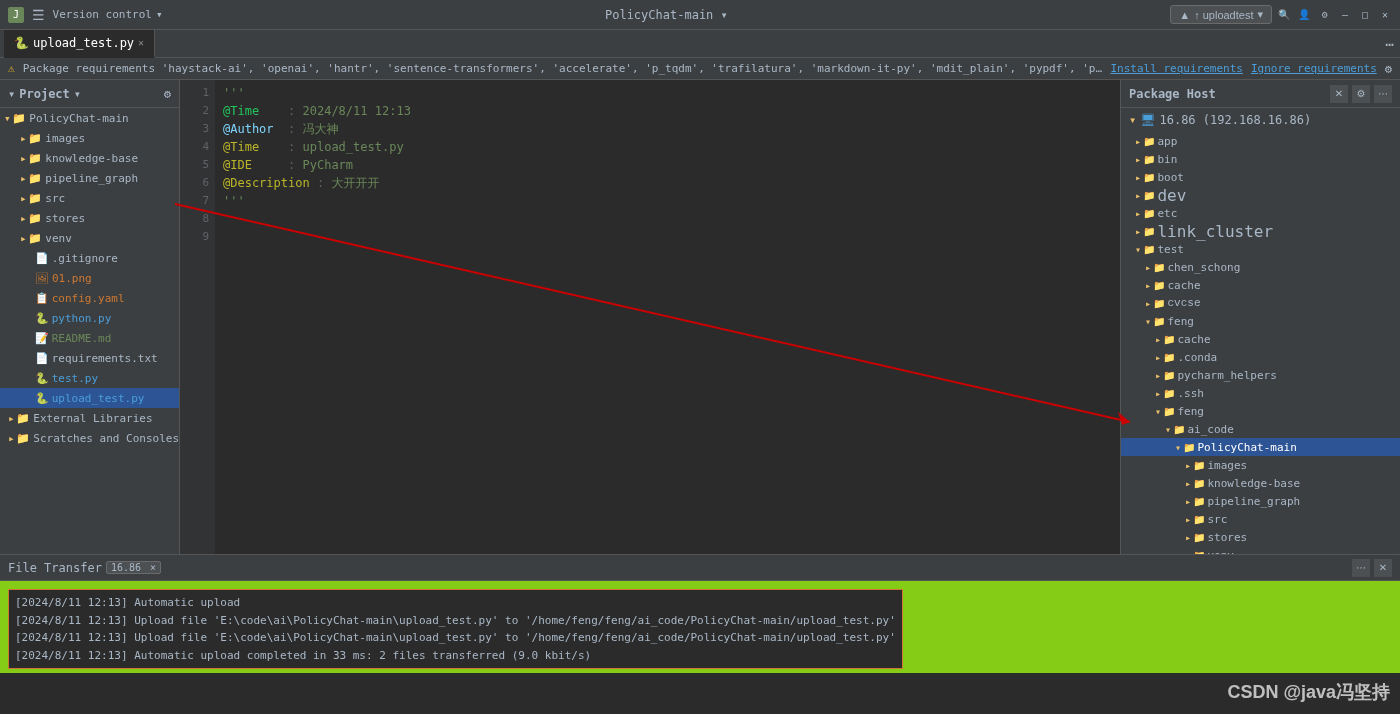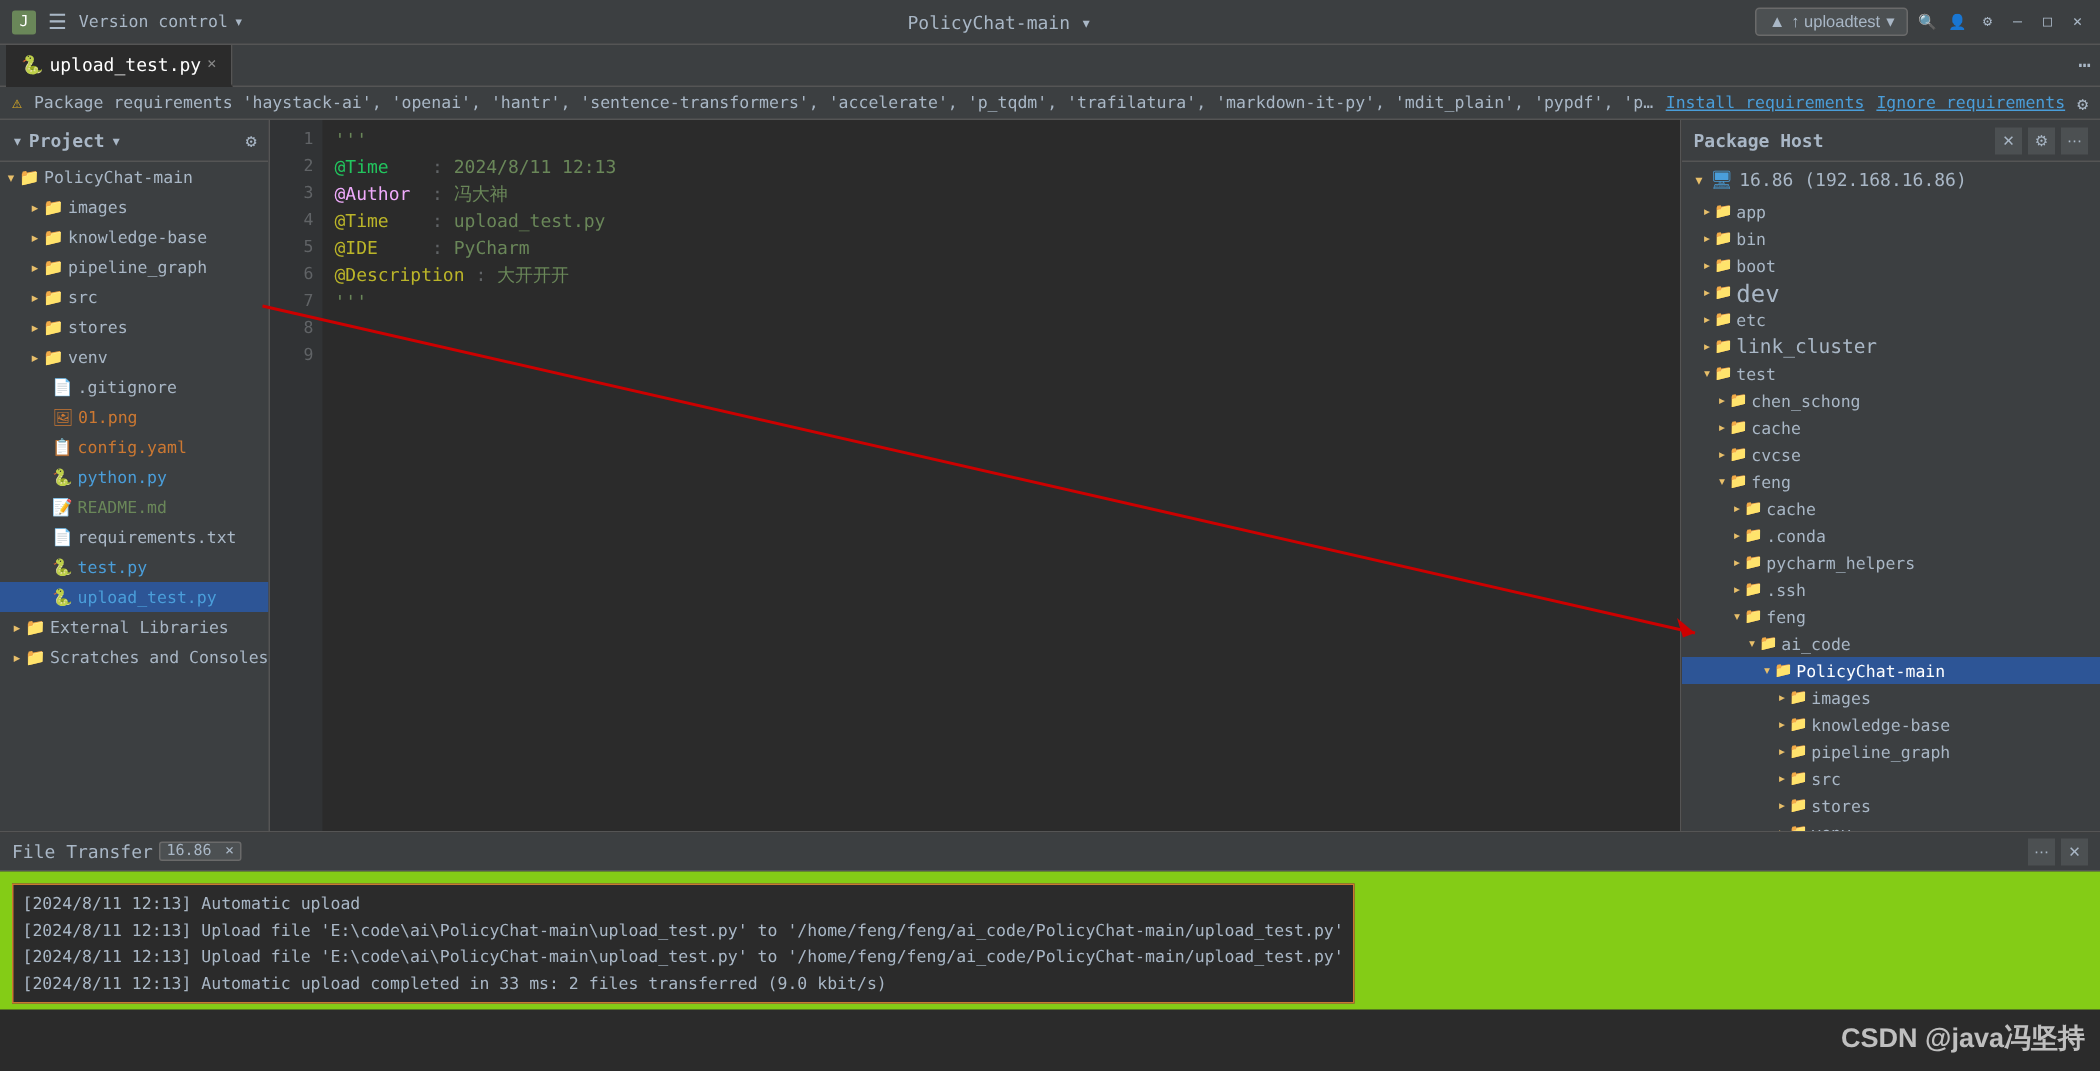--- a/index.html
+++ b/index.html
@@ -453,21 +453,21 @@
           <div style="height: 18px; line-height: 18px;">4</div>
           <div style="height: 18px; line-height: 18px;">5</div>
           <div style="height: 18px; line-height: 18px;">6</div>
           <div style="height: 18px; line-height: 18px;">7</div>
           <div style="height: 18px; line-height: 18px;">8</div>
           <div style="height: 18px; line-height: 18px;">9</div>
         </div>
       <div class="code-content" id="code-content">
           <div class="code-line"><span class="string">'''</span></div>
           <div class="code-line"><span style="color:#22c55e;">@Time    </span><span style="color:#606366;">:</span><span style="color:#6a8759;"> 2024/8/11 12:13</span></div>
-          <div class="code-line"><span style="color:#f0abfc;">@Author  </span><span style="color:#606366;">:</span><span style="color:#6a8759;"> 冯大神</span></div>
+          <div class="code-line"><span style="color:#7dd3fc;">@Author  </span><span style="color:#606366;">:</span><span style="color:#6a8759;"> 冯大神</span></div>
           <div class="code-line"><span style="color:#bbb529;">@Time    </span><span style="color:#606366;">:</span><span style="color:#6a8759;"> upload_test.py</span></div>
           <div class="code-line"><span style="color:#bbb529;">@IDE     </span><span style="color:#606366;">:</span><span style="color:#6a8759;"> PyCharm</span></div>
           <div class="code-line"><span style="color:#bbb529;">@Description </span><span style="color:#606366;">:</span><span style="color:#6a8759;"> 大开开开</span></div>
           <div class="code-line"><span class="string">'''</span></div>
           <div class="code-line"></div>
         </div>
     </div>
   </div>
 
   <div class="sidebar-right">
@@ -508,41 +508,41 @@
           <span style="font-size:16px;">dev</span>
         </div>
         <div class="remote-tree-item" style="padding-left: 14px;">
           <span style="color:#e8bf6a; margin-right:2px; font-size:10px;">▸</span>
           <span style="margin-right:2px; color:#e8bf6a; font-size:10px;">📁</span>
           <span style="font-size:11px;">etc</span>
         </div>
         <div class="remote-tree-item" style="padding-left: 14px;">
           <span style="color:#e8bf6a; margin-right:2px; font-size:10px;">▸</span>
           <span style="margin-right:2px; color:#e8bf6a; font-size:10px;">📁</span>
-          <span style="font-size:13px;">link_cluster</span>
+          <span style="font-size:16px;">link_cluster</span>
         </div>
         <div class="remote-tree-item" style="padding-left: 14px;">
           <span style="color:#e8bf6a; margin-right:2px; font-size:10px;">▾</span>
           <span style="margin-right:2px; color:#e8bf6a; font-size:10px;">📁</span>
           <span style="font-size:11px;">test</span>
         </div>
         <div class="remote-tree-item" style="padding-left: 24px;">
           <span style="color:#e8bf6a; margin-right:2px; font-size:10px;">▸</span>
           <span style="margin-right:2px; color:#e8bf6a; font-size:10px;">📁</span>
           <span style="font-size:11px;">chen_schong</span>
         </div>
         <div class="remote-tree-item" style="padding-left: 24px;">
           <span style="color:#e8bf6a; margin-right:2px; font-size:10px;">▸</span>
           <span style="margin-right:2px; color:#e8bf6a; font-size:10px;">📁</span>
           <span style="font-size:11px;">cache</span>
         </div>
         <div class="remote-tree-item" style="padding-left: 24px;">
           <span style="color:#e8bf6a; margin-right:2px; font-size:10px;">▸</span>
           <span style="margin-right:2px; color:#e8bf6a; font-size:10px;">📁</span>
-          <span style="font-size:11px;">cvcse</span>
+          <span style="font-size:11px;font-family:Liberation Mono, monospace;">cvcse</span>
         </div>
         <div class="remote-tree-item" style="padding-left: 24px;">
           <span style="color:#e8bf6a; margin-right:2px; font-size:10px;">▾</span>
           <span style="margin-right:2px; color:#e8bf6a; font-size:10px;">📁</span>
           <span style="font-size:11px;">feng</span>
         </div>
         <div class="remote-tree-item" style="padding-left: 34px;">
           <span style="color:#e8bf6a; margin-right:2px; font-size:10px;">▸</span>
           <span style="margin-right:2px; color:#e8bf6a; font-size:10px;">📁</span>
           <span style="font-size:11px;">cache</span>

